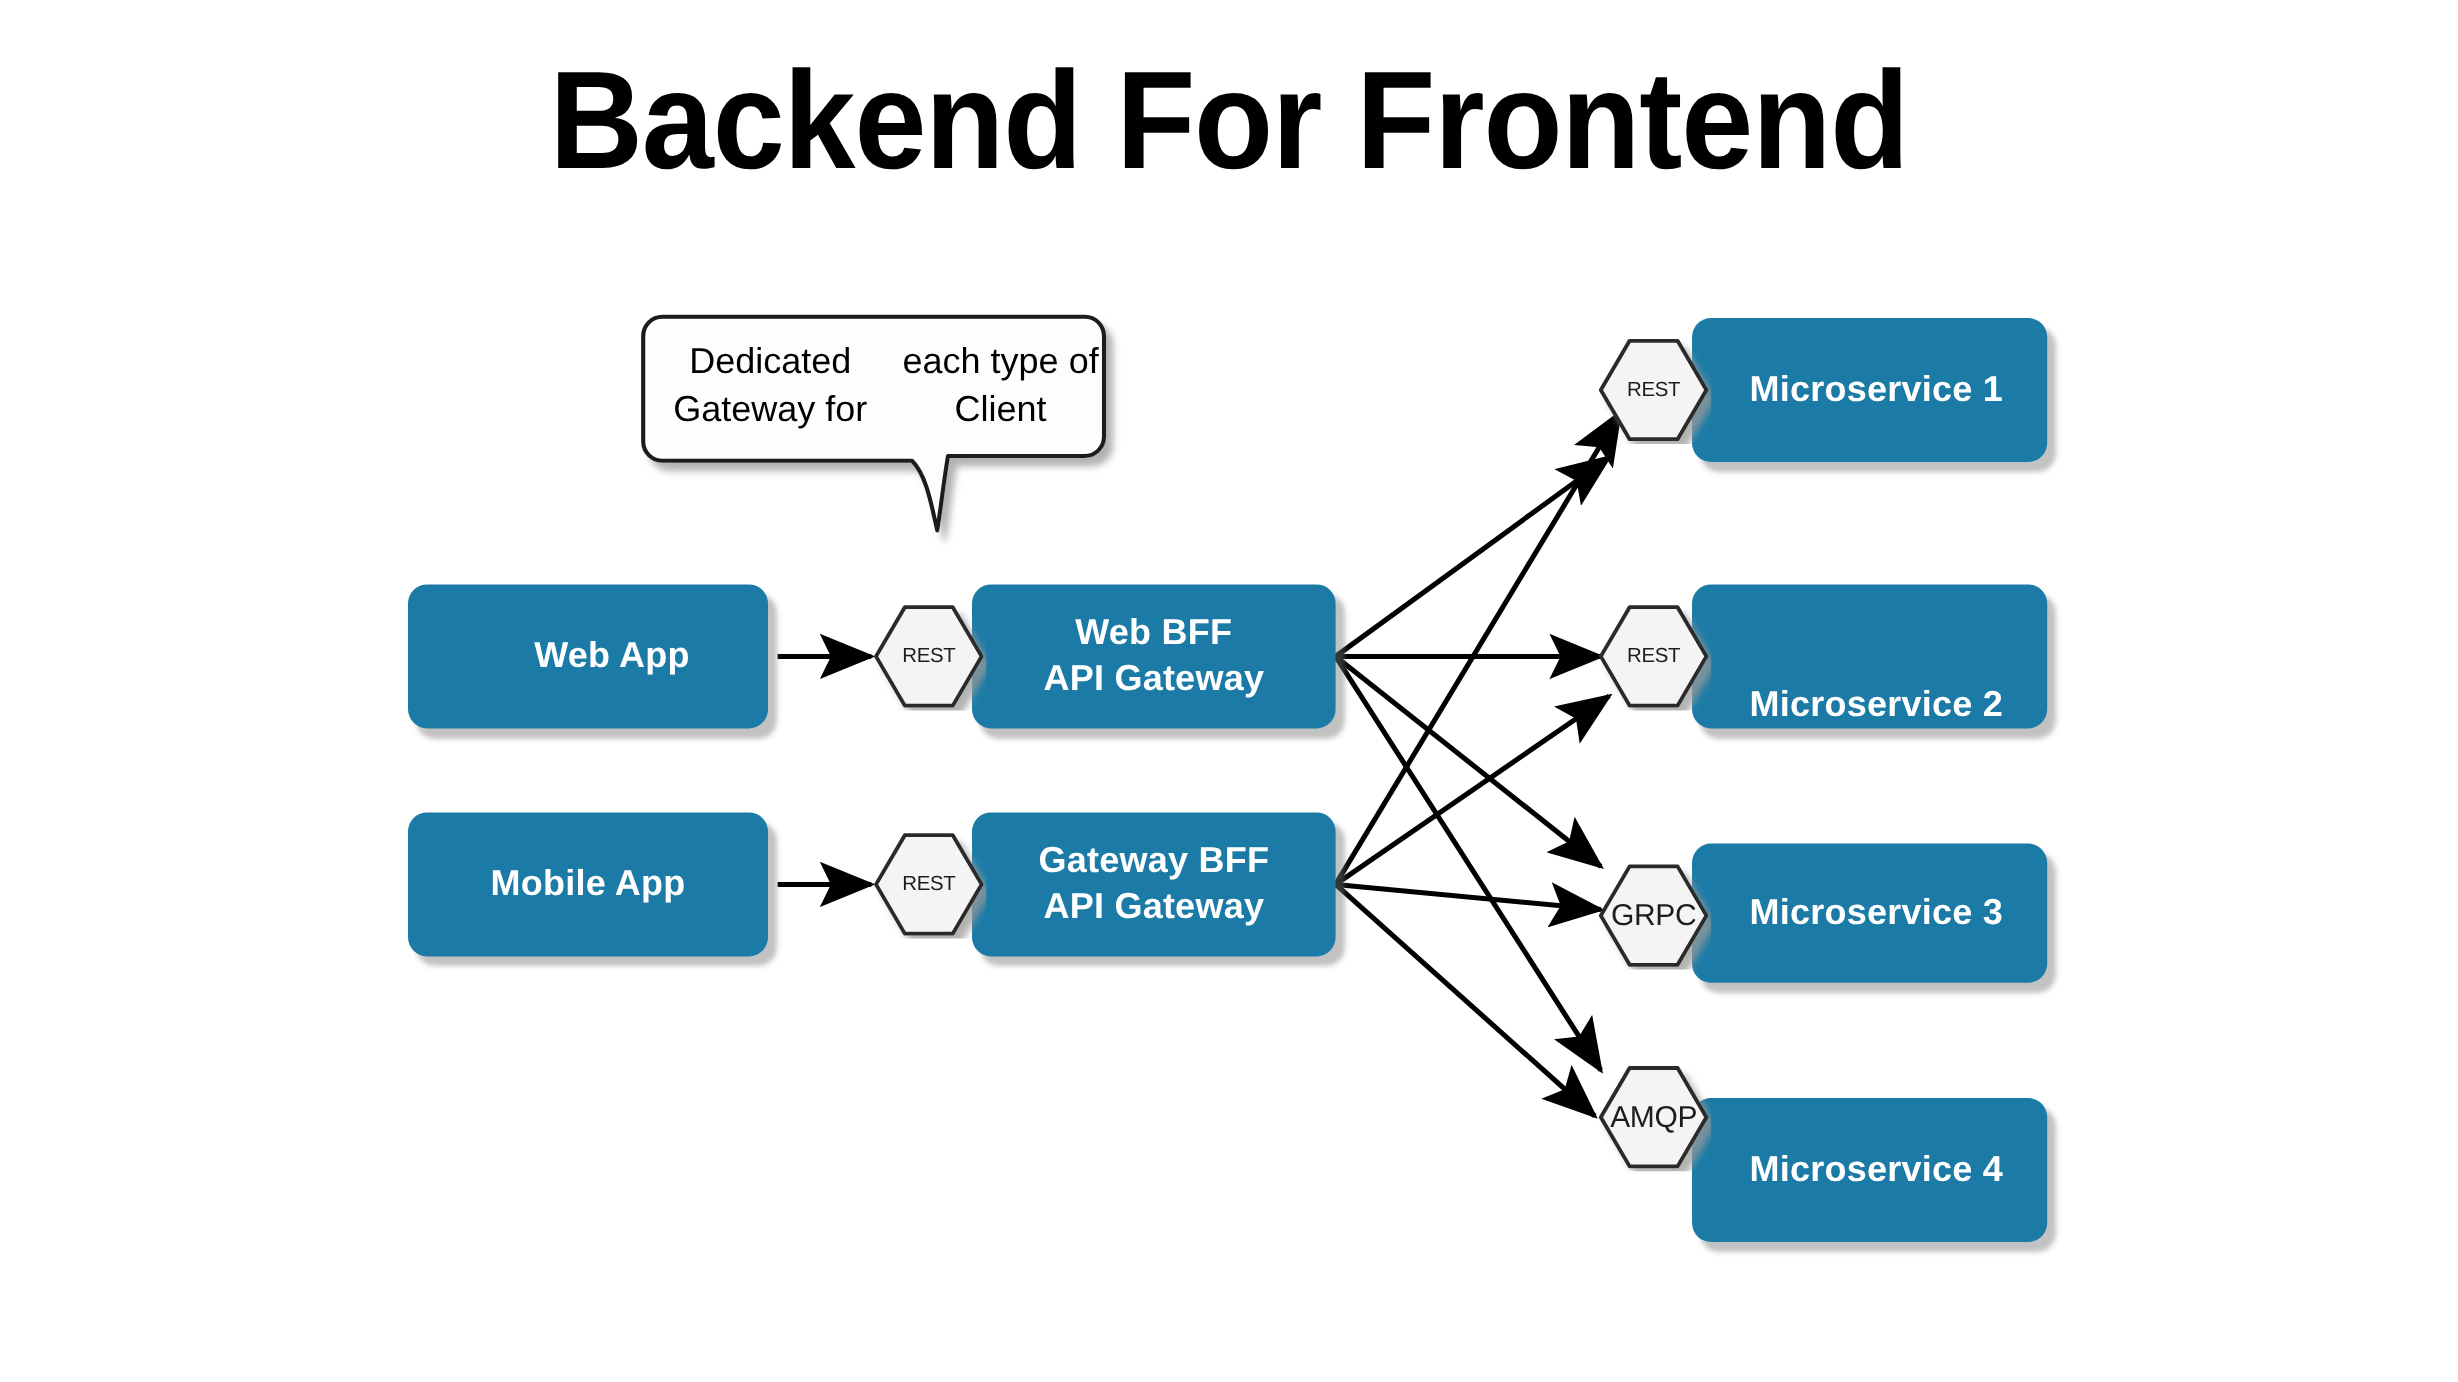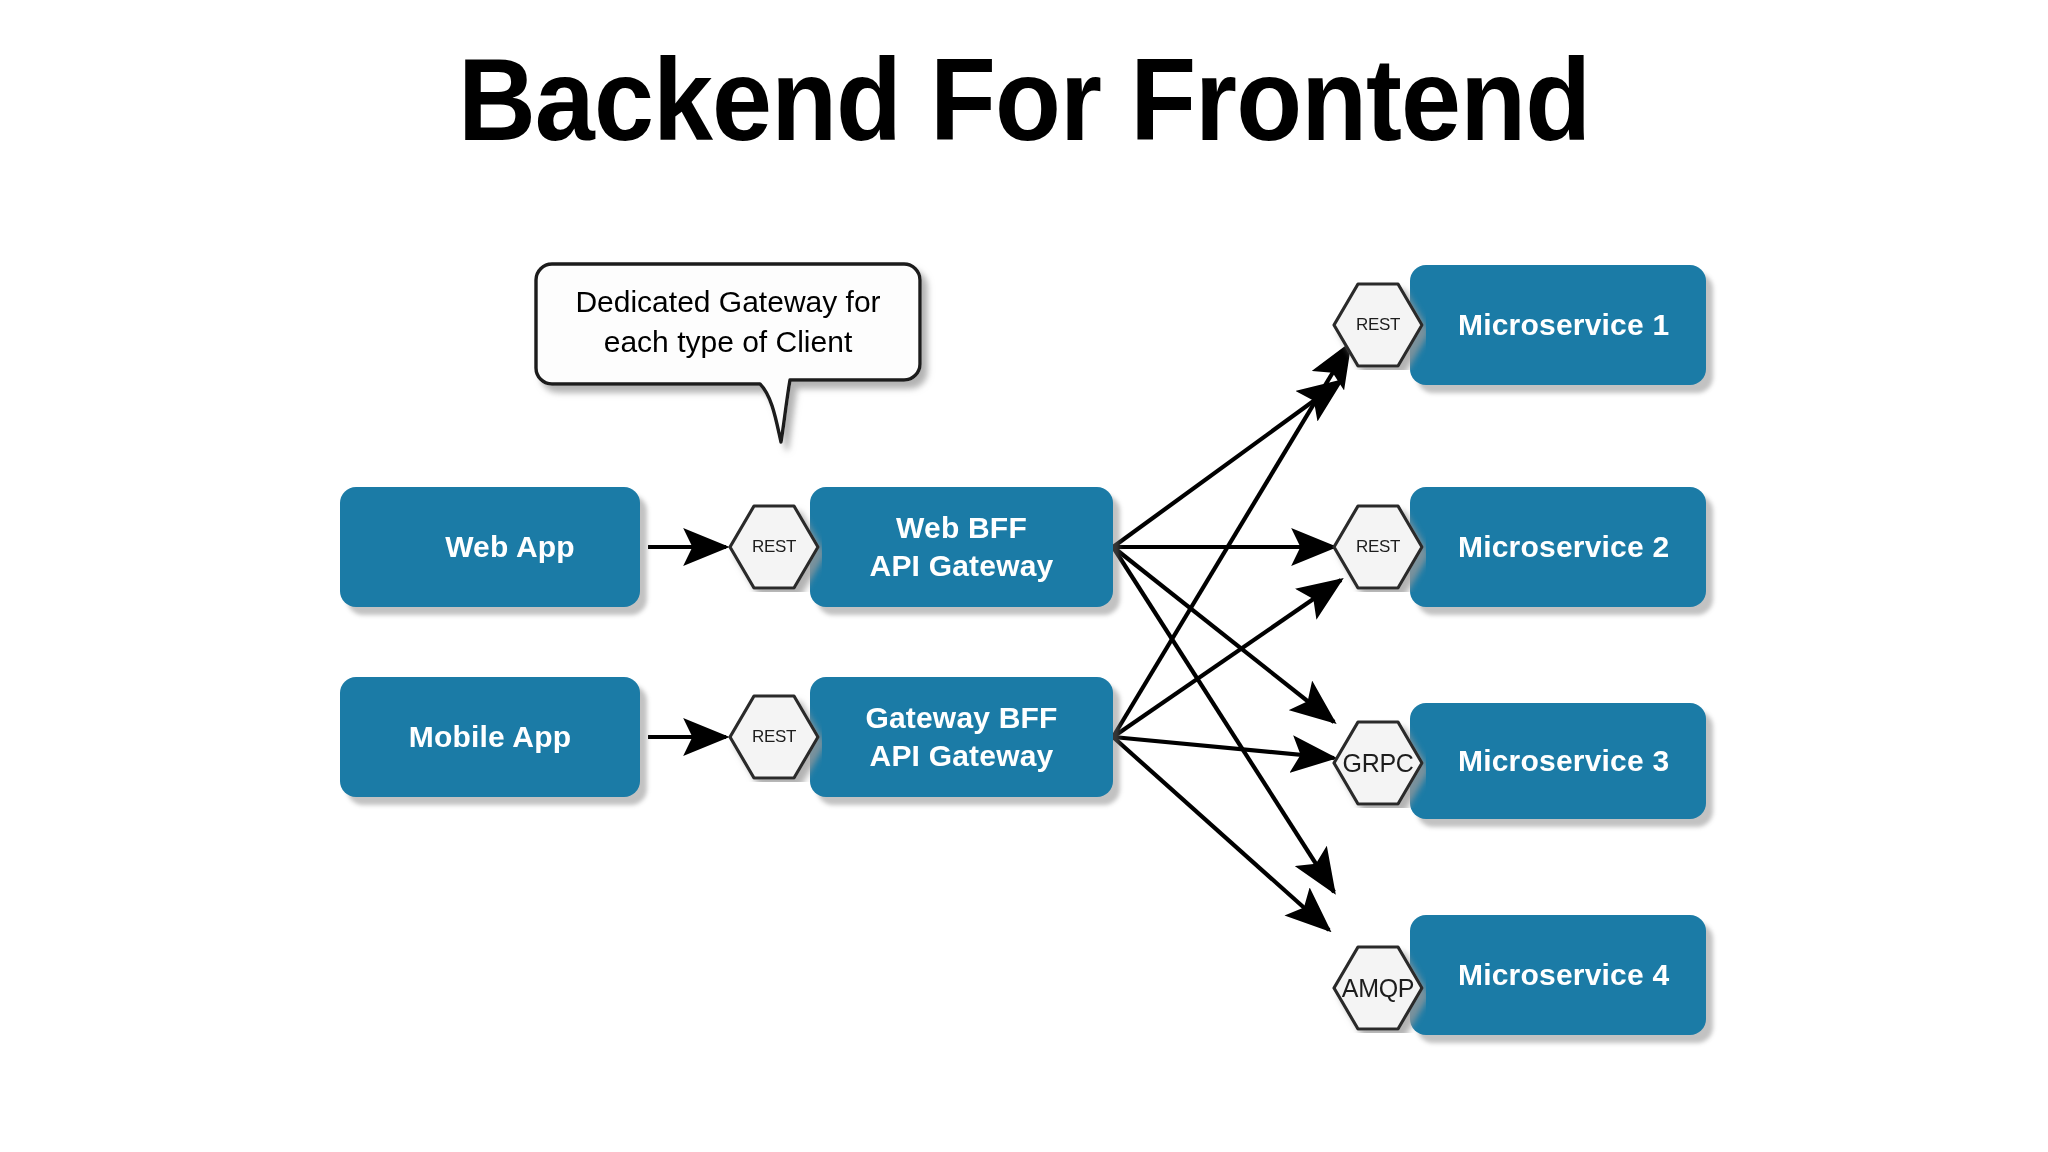--- a/index.html
+++ b/index.html
@@ -114,21 +114,21 @@
     left: 536px;
     top: 264px;
     width: 384px;
     height: 116px;
     z-index: 6;
   }
   #callout .callout-text {
     position: absolute;
     inset: 0;
     display: flex;
-    flex-direction: column;
+    flex-direction: row;
     align-items: center;
     justify-content: center;
     font-family: "Liberation Sans", sans-serif;
     font-size: 30px;
     font-weight: 400;
     color: #000000;
     line-height: 1.33;
     text-align: center;
     z-index: 2;
   }
@@ -207,21 +207,21 @@
 
   <div class="node-box two-line" style="left:810px; top:677px; width:303px; height:120px;">
     <span class="line">Gateway BFF</span>
     <span class="line">API Gateway</span>
   </div>
 
   <div class="node-box service" style="left:1410px; top:265px; width:296px; height:120px;">
     <span class="line">Microservice 1</span>
   </div>
 
-  <div class="node-box service" style="left:1410px; top:487px; width:296px; height:120px;">
+  <div class="node-box service" style="left:1410px; top:487px; width:296px; height:120px;align-items:flex-end;">
     <span class="line">Microservice 2</span>
   </div>
 
   <div class="node-box service" style="left:1410px; top:703px; width:296px; height:116px;">
     <span class="line">Microservice 3</span>
   </div>
 
   <div class="node-box service" style="left:1410px; top:915px; width:296px; height:120px;">
     <span class="line">Microservice 4</span>
   </div>
@@ -254,20 +254,20 @@
     <span class="proto-label">REST</span>
   </div>
 
   <div class="proto narrow" style="left:1330px; top:718px;">
     <svg class="hexshape" viewBox="0 0 96 90">
       <path d="M28,4 H68 L92,45 L68,86 H28 L4,45 Z" fill="#f4f4f4" stroke="#2b2b2b" stroke-width="3.2" stroke-linejoin="round" filter="url(#softshadow)"></path>
     </svg>
     <span class="proto-label">GRPC</span>
   </div>
 
-  <div class="proto narrow" style="left:1330px; top:943px;">
+  <div class="proto narrow" style="left:1330px; top:886px;">
     <svg class="hexshape" viewBox="0 0 96 90">
       <path d="M28,4 H68 L92,45 L68,86 H28 L4,45 Z" fill="#f4f4f4" stroke="#2b2b2b" stroke-width="3.2" stroke-linejoin="round" filter="url(#softshadow)"></path>
     </svg>
     <span class="proto-label">AMQP</span>
   </div>
 
 </div>
 
 </body></html>

